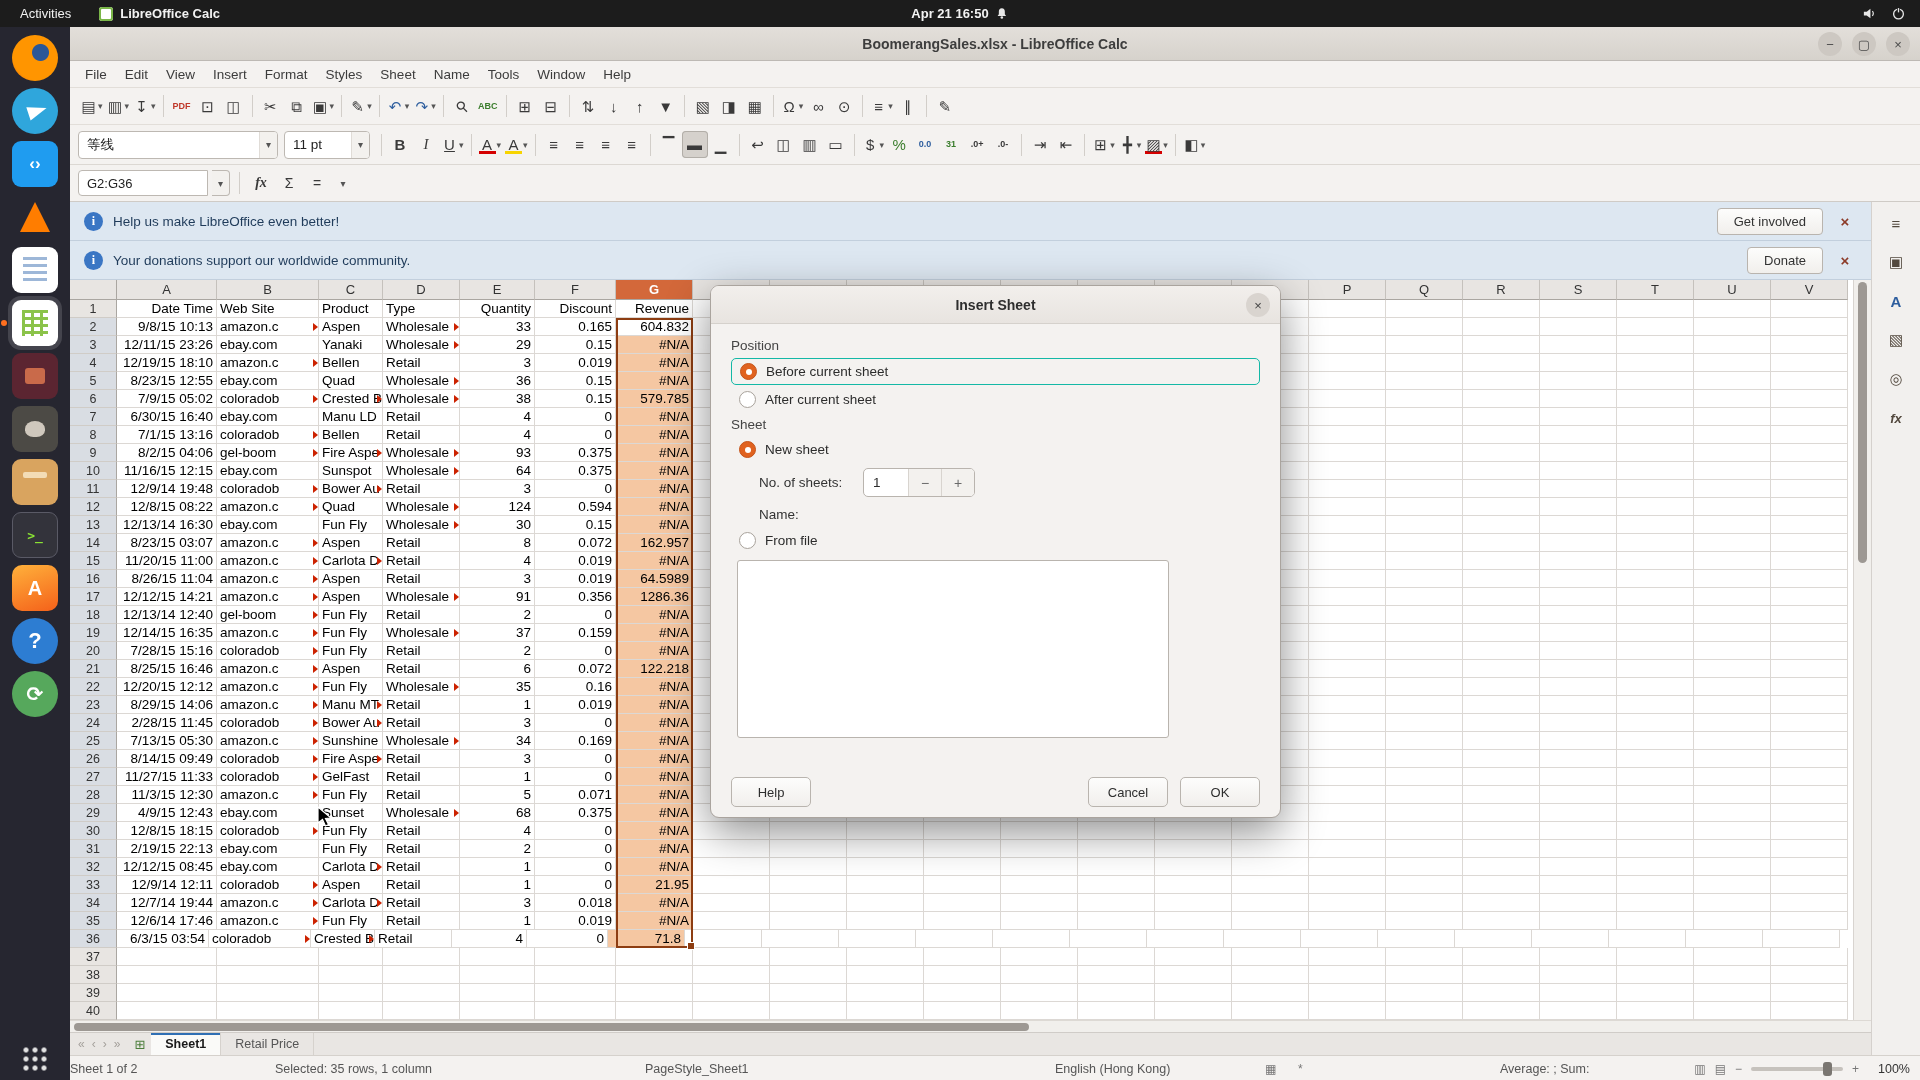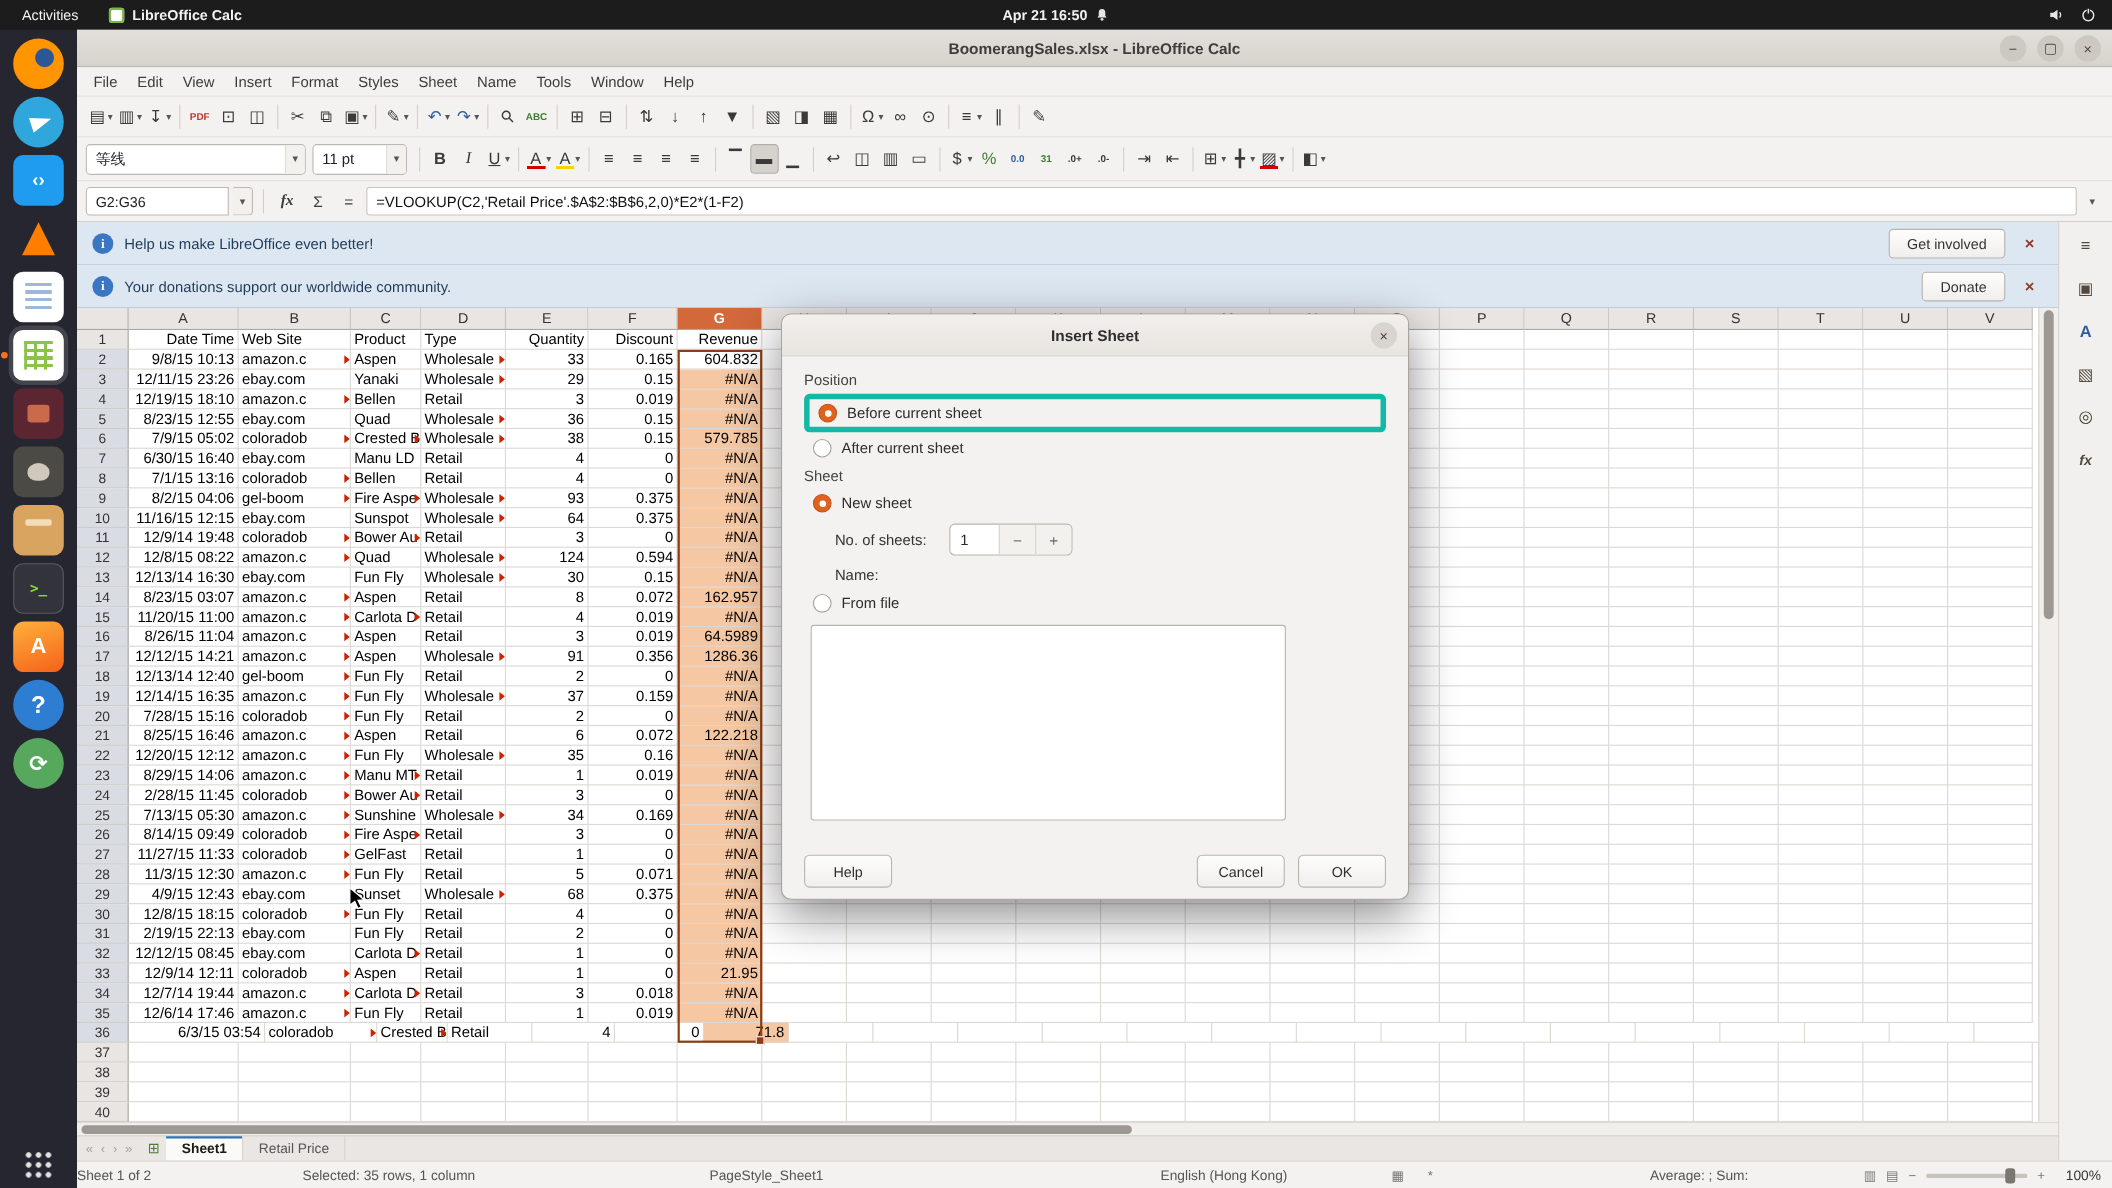--- a/index.html
+++ b/index.html
@@ -189,21 +189,21 @@
   border:1px solid #aaa49e;border-radius:9px;box-shadow:0 14px 44px rgba(0,0,0,.45);z-index:50;
   display:flex;flex-direction:column;overflow:hidden}
 .dlg-title{height:38px;display:flex;align-items:center;justify-content:center;position:relative;
   background:linear-gradient(#f2efec,#e8e4e0);border-bottom:1px solid #d5d1cc;flex:none}
 .dlg-title-text{font-size:14px;font-weight:700;color:#2e2e2e}
 .dlg-close{position:absolute;right:10px;top:7px;width:24px;height:24px;border-radius:50%;background:#d9d4cf;
   display:flex;align-items:center;justify-content:center;font-size:13px;color:#444}
 .dlg-body{flex:1;display:flex;flex-direction:column;padding:10px 20px 10px;font-size:13.5px;color:#2c2c2c}
 .dlg-section-label{color:#444;margin:4px 0 4px;font-size:13.5px}
 .radio-row{display:flex;align-items:center;gap:9px;padding:4px 8px;margin:1px 0}
-.radio-row.focused{border:5px solid #14b8a6;border-radius:5px}
+.radio-row.focused{border:1px solid #14b8a6;border-radius:5px}
 .radio{width:17px;height:17px;border-radius:50%;border:1px solid #a8a29b;background:#fff;flex:none;
   display:flex;align-items:center;justify-content:center}
 .radio.checked{background:#e0621f;border-color:#c5541a}
 .radio.checked::after{content:"";width:6px;height:6px;border-radius:50%;background:#fff}
 .form-row{display:flex;align-items:center;margin:5px 0 5px 28px;gap:4px}
 .form-label{width:100px;color:#333}
 .spinbox{display:inline-flex;height:29px;border:1px solid #b9b4ae;border-radius:5px;overflow:hidden;background:#fff}
 .spin-val{width:44px;display:flex;align-items:center;padding-left:9px;font-size:13.5px}
 .spin-btn{width:33px;display:flex;align-items:center;justify-content:center;background:#f3f1ee;
   border-left:1px solid #d8d4cf;color:#6a6a6a;font-size:14px}
@@ -507,21 +507,20 @@
           </div>
         </div>
 
       <div class="formulabar">
         <span class="namebox">G2:G36</span>
         <span class="namebox-dd">▾</span>
         <span class="tb-sep"></span>
         <span class="fb-btn fb-fx">fx</span>
         <span class="fb-btn">Σ</span>
         <span class="fb-btn">=</span>
-        <span class="formula-input">=VLOOKUP(C2,'Retail Price'.$A$2:$B$6,2,0)*E2*(1-F2)</span>
         <span class="fb-expand">▾</span>
       </div>
 
       <div class="mid">
         <div class="leftcol">
           <div class="infobar">
             <span class="info-icon">i</span>
             <span class="info-text">Help us make LibreOffice even better!</span>
             <span class="info-btn">Get involved</span>
             <span class="info-close">×</span>
@@ -1430,21 +1429,21 @@
                   <div class="g-cell left" style="width: 77px;"></div>
                   <div class="g-cell left" style="width: 77px;"></div>
                   <div class="g-cell left" style="width: 77px;"></div>
                   <div class="g-cell left" style="width: 77px;"></div>
                   <div class="g-cell left" style="width: 77px;"></div>
                   <div class="g-cell left" style="width: 77px;"></div>
                   <div class="g-cell left" style="width: 77px;"></div>
                 </div>
                 <div class="g-row">
                   <div class="g-rowhdr hl">36</div>
-                  <div class="g-cell right" style="width: 124px;">6/3/15 03:54</div>
+                  <div class="g-cell right" style="width: 92px;">6/3/15 03:54</div>
                   <div class="g-cell left trunc" style="width: 102px;">coloradob</div>
                   <div class="g-cell left trunc" style="width: 64px;">Crested B</div>
                   <div class="g-cell left" style="width: 77px;">Retail</div>
                   <div class="g-cell right" style="width: 75px;">4</div>
                   <div class="g-cell right" style="width: 81px;">0</div>
                   <div class="g-cell right selcell" style="width: 77px;">71.8</div>
                   <div class="g-cell left" style="width: 77px;"></div>
                   <div class="g-cell left" style="width: 77px;"></div>
                   <div class="g-cell left" style="width: 77px;"></div>
                   <div class="g-cell left" style="width: 77px;"></div>

